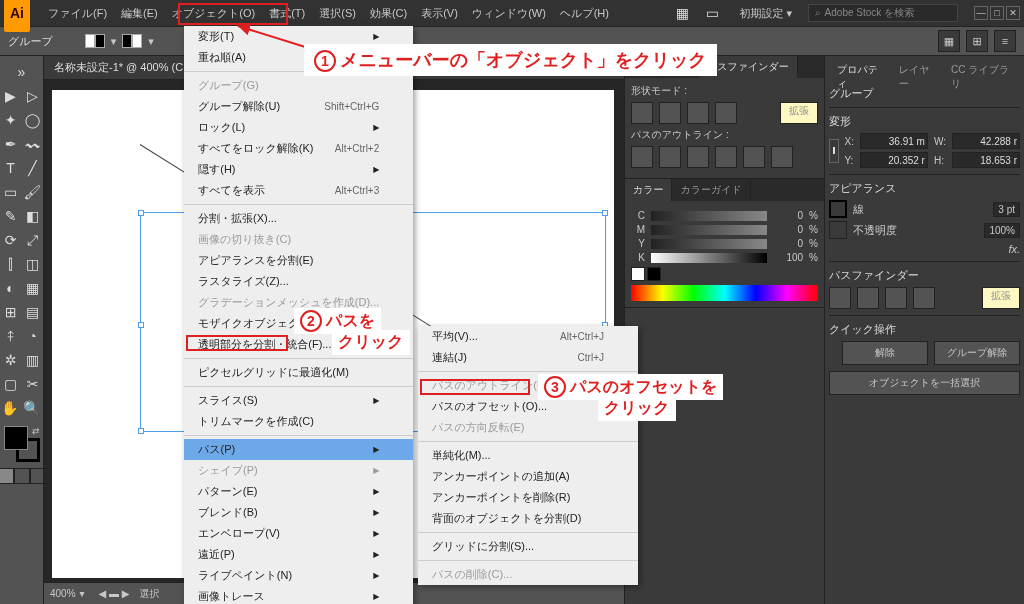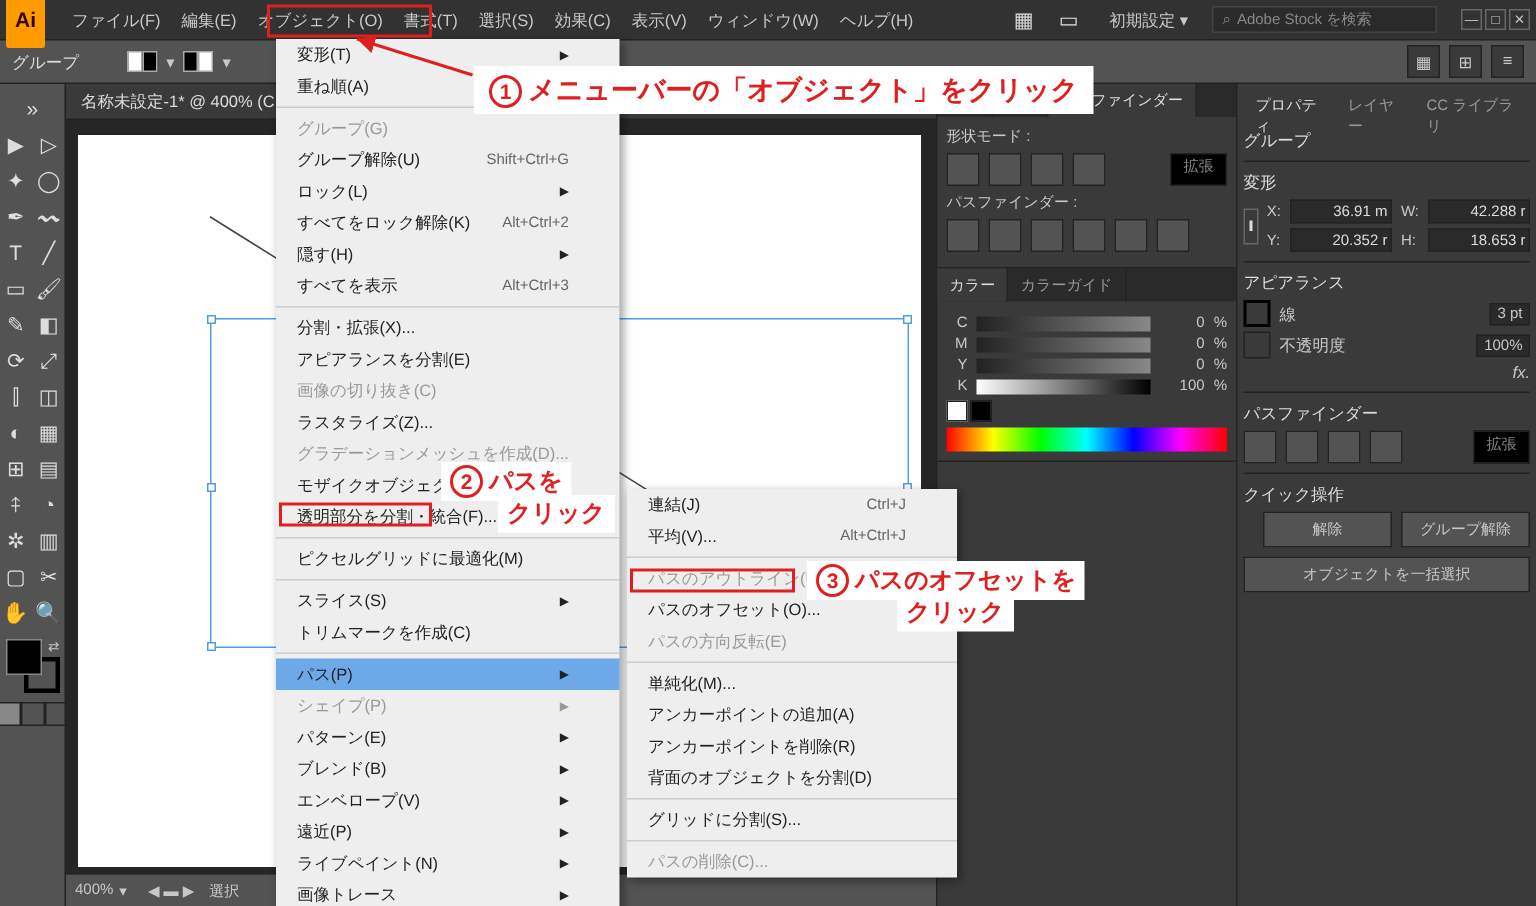--- a/index.html
+++ b/index.html
@@ -59,21 +59,21 @@
 
 .right-panels { display: flex; }
 .panel-stack { width: 200px; background: #3a3a3a; border-left: 1px solid #222; }
 .panel { border-bottom: 1px solid #222; }
 .panel-tabs { display: flex; height: 22px; background: #2a2a2a; font-size: 10px; }
 .ptab { padding: 4px 8px; color: #999; border-right: 1px solid #222; }
 .ptab.active { background: #3a3a3a; color: #ddd; }
 .panel-body { padding: 6px; font-size: 10px; }
 .pf-icons { display: flex; gap: 6px; margin: 4px 0; }
 .pf-icon { width: 22px; height: 22px; border: 1px solid #222; background: #535353; }
-.pf-btn { margin-left: auto; padding: 1px 8px; background: #000000; border: 1px solid #222; font-size: 10px; color: #888; }
+.pf-btn { margin-left: auto; padding: 1px 8px; background: #fef9c3; border: 1px solid #222; font-size: 10px; color: #888; }
 .slider-row { display: flex; align-items: center; gap: 6px; margin: 3px 0; }
 .slider-label { width: 14px; text-align: right; }
 .slider-track { flex: 1; height: 10px; background: linear-gradient(to right, #222, #888); position: relative; }
 .slider-val { width: 30px; text-align: right; }
 .color-bar { height: 16px; background: linear-gradient(to right, red, yellow, lime, cyan, blue, magenta, red); margin-top: 4px; }
 
 .far-right { width: 200px; background: #3a3a3a; border-left: 1px solid #222; padding: 4px; }
 .fr-tabs { display: flex; font-size: 10px; height: 20px; }
 .fr-tab { padding: 3px 8px; color: #999; }
 .fr-tab.active { color: #ddd; }
@@ -253,21 +253,21 @@
         </div>
         <div class="panel-body">
           <div>形状モード :</div>
           <div class="pf-icons">
             <div class="pf-icon"></div>
             <div class="pf-icon"></div>
             <div class="pf-icon"></div>
             <div class="pf-icon"></div>
             <div class="pf-btn">拡張</div>
           </div>
-          <div>パスファインダー :</div>
+          <div>パスのアウトライン :</div>
           <div class="pf-icons">
             <div class="pf-icon"></div>
             <div class="pf-icon"></div>
             <div class="pf-icon"></div>
             <div class="pf-icon"></div>
             <div class="pf-icon"></div>
             <div class="pf-icon"></div>
           </div>
         </div>
       </div>
@@ -407,27 +407,27 @@
       <span>隠す(H)</span>
     </div>
     <div class="md-item">
       <span>すべてを表示</span>
       <span class="md-shortcut">Alt+Ctrl+3</span>
     </div>
     <div class="md-sep"></div>
     <div class="md-item">
       <span>分割・拡張(X)...</span>
     </div>
-    <div class="md-item">
-      <span>アピアランスを分割(E)</span>
-    </div>
     <div class="md-item dim">
       <span>画像の切り抜き(C)</span>
     </div>
     <div class="md-item">
+      <span>アピアランスを分割(E)</span>
+    </div>
+    <div class="md-item">
       <span>ラスタライズ(Z)...</span>
     </div>
     <div class="md-item dim">
       <span>グラデーションメッシュを作成(D)...</span>
     </div>
     <div class="md-item">
       <span>モザイクオブジェクトを作成(J)...</span>
     </div>
     <div class="md-item">
       <span>透明部分を分割・統合(F)...</span>
@@ -465,26 +465,26 @@
     <div class="md-item sub">
       <span>ライブペイント(N)</span>
     </div>
     <div class="md-item sub">
       <span>画像トレース</span>
     </div>
   </div>
 
 <div class="menu-dropdown path-menu" id="path-menu">
     <div class="md-item">
+      <span>平均(V)...</span>
+      <span class="md-shortcut">Alt+Ctrl+J</span>
+    </div>
+    <div class="md-item">
       <span>連結(J)</span>
       <span class="md-shortcut">Ctrl+J</span>
-    </div>
-    <div class="md-item">
-      <span>平均(V)...</span>
-      <span class="md-shortcut">Alt+Ctrl+J</span>
     </div>
     <div class="md-sep"></div>
     <div class="md-item dim">
       <span>パスのアウトライン(U)</span>
     </div>
     <div class="md-item">
       <span>パスのオフセット(O)...</span>
     </div>
     <div class="md-item dim">
       <span>パスの方向反転(E)</span>
@@ -509,21 +509,21 @@
     <div class="md-sep"></div>
     <div class="md-item dim">
       <span>パスの削除(C)...</span>
     </div>
   </div>
 
 <div class="redbox" style="left:178px; top:3px; width:110px; height:22px;"></div>
 <div class="redbox" style="left:186px; top:335px; width:102px; height:16px;"></div>
 <div class="redbox" style="left:420px; top:379px; width:110px; height:16px;"></div>
 
-<div class="callout" style="left:316px; top:44px;"><span class="callout-num">1</span><span>メニューバーの「オブジェクト」をクリック</span></div>
+<div class="callout" style="left:304px; top:44px;"><span class="callout-num">1</span><span>メニューバーの「オブジェクト」をクリック</span></div>
 <div class="callout small" style="left:294px; top:308px;"><span class="callout-num">2</span><span>パスを</span></div>
 <div class="callout small" style="left:332px; top:330px;"><span>クリック</span></div>
 <div class="callout small" style="left:538px; top:374px;"><span class="callout-num">3</span><span>パスのオフセットを</span></div>
 <div class="callout small" style="left:598px; top:396px;"><span>クリック</span></div>
 
 <svg class="red-arrow" style="left:230px; top:20px;" width="90" height="36">
   <defs>
       <marker id="ah" markerWidth="8" markerHeight="8" refX="6" refY="3" orient="auto">
         <path d="M0,0 L6,3 L0,6 Z" fill="#e02020"></path>
       </marker>

